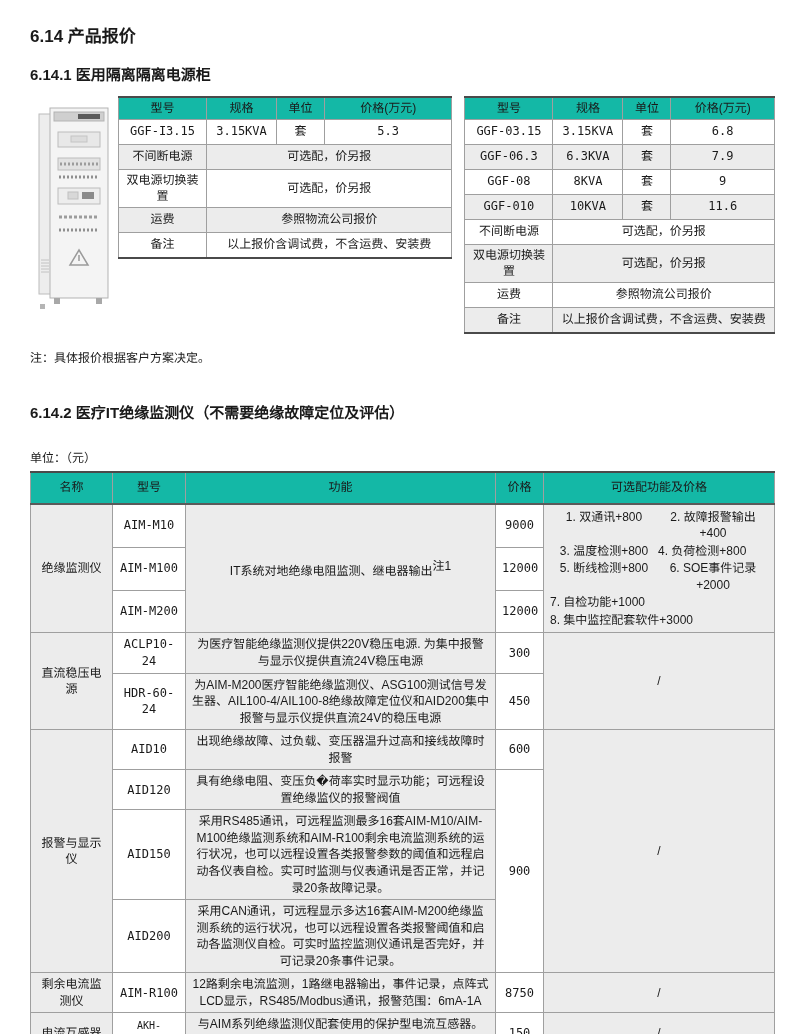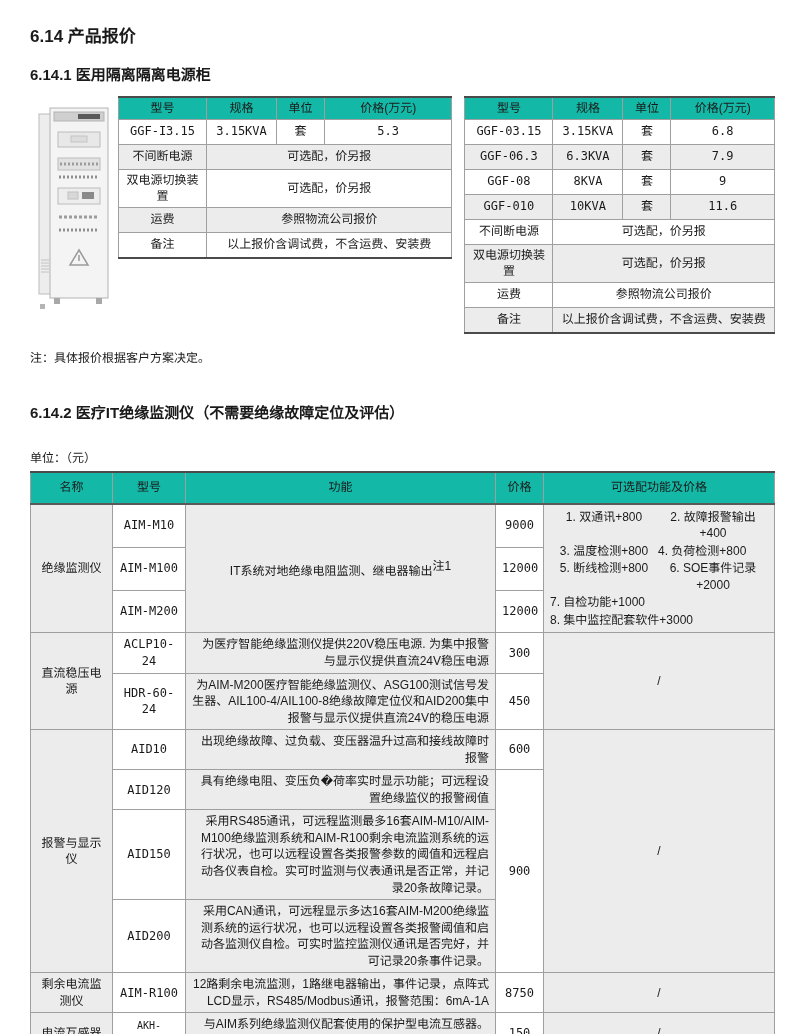--- a/index.html
+++ b/index.html
@@ -38,21 +38,21 @@
   
   .unit-line{display:flex;justify-content:flex-start;margin:26px 0 6px 0;}
   .unit-label{font-size:12px;}
 
   
   .mt{width:745px;}
   .mt thead th{border-bottom:2px solid #5a5a5a;height:26px;}
   .mt td{padding:3px 6px;}
   .name-cell{background:#ececec;text-align:center;}
   .model-cell{background:#ffffff;text-align:center;}
-  .func-cell{background:#ececec;text-align:right;}
+  .func-cell{background:#ececec;text-align:center;}
   .func-center{text-align:center;}
   .price-cell{background:#ffffff;text-align:center;}
   .opt-cell{background:#ececec;text-align:center;vertical-align:top;padding-top:6px;}
   .opt-slash{text-align:center;vertical-align:middle;}
   .opt-line{display:flex;margin:1px 0;}
   .opt-line .c1{width:108px;flex:0 0 108px;}
   sup{font-size:12px;}
   .rh-s td{height:30px;}
 </style>
 </head>

